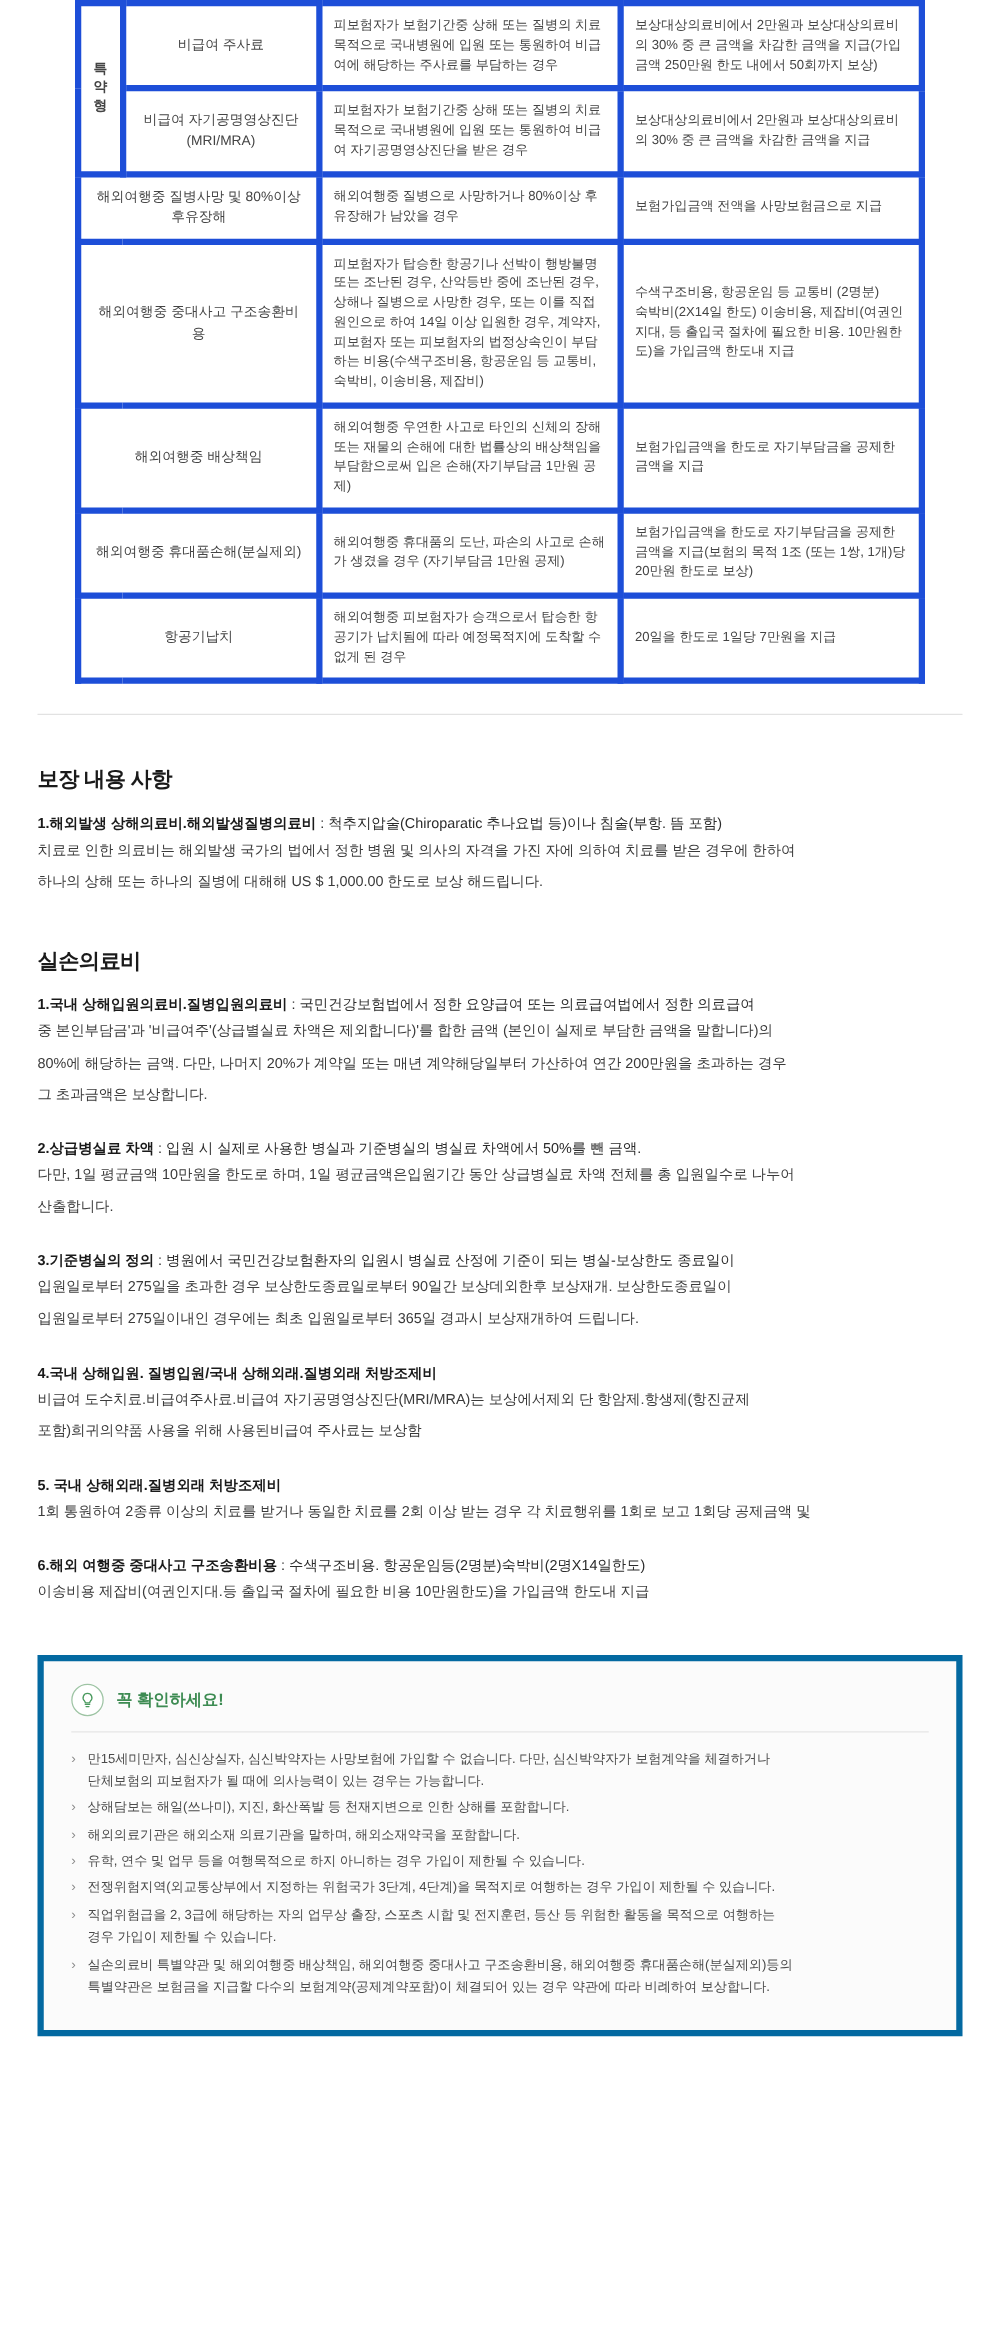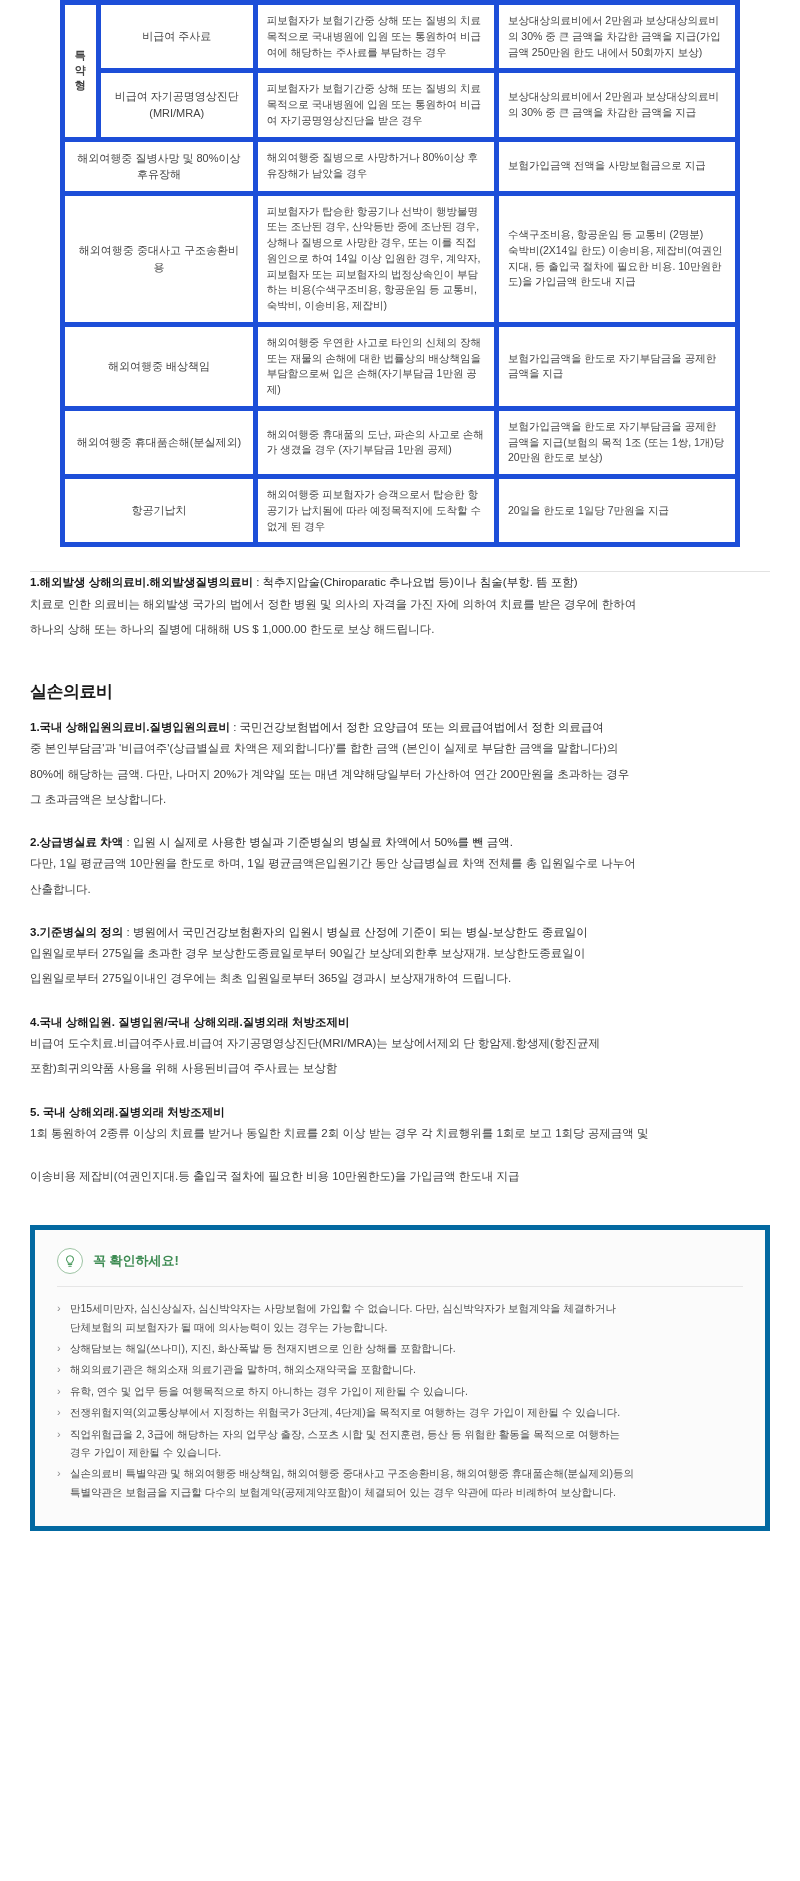--- a/index.html
+++ b/index.html
@@ -156,20 +156,21 @@
           <td class="desc">해외여행중 피보험자가 승객으로서 탑승한 항공기가 납치됨에 따라 예정목적지에 도착할 수 없게 된 경우</td>
           <td class="pay">20일을 한도로 1일당 7만원을 지급</td>
         </tr>
       </tbody>
     </table>
   </div>
 
   <div class="divider-top"></div>
 
   <div class="section">
+    <h2 class="sec-title">보장 내용 사항</h2>
     <p class="item-head">
       <span class="b">1.해외발생 상해의료비.해외발생질병의료비</span><span> : 척추지압술(Chiroparatic 추나요법 등)이나 침술(부항. 뜸 포함)</span>
     </p>
     <p class="para">치료로 인한 의료비는 해외발생 국가의 법에서 정한 병원 및 의사의 자격을 가진 자에 의하여 치료를 받은 경우에 한하여</p>
     <p class="para">하나의 상해 또는 하나의 질병에 대해해 US $ 1,000.00 한도로 보상 해드립니다.</p>
   </div>
 
   <div class="section">
     <h2 class="sec-title">실손의료비</h2>
 
@@ -201,20 +202,23 @@
     <p class="para">비급여 도수치료.비급여주사료.비급여 자기공명영상진단(MRI/MRA)는 보상에서제외 단 항암제.항생제(항진균제</p>
     <p class="para">포함)희귀의약품 사용을 위해 사용된비급여 주사료는 보상함</p>
     <div class="gap"></div>
 
     <p class="item-head">
       <span class="b">5. 국내 상해외래.질병외래 처방조제비</span><span></span>
     </p>
     <p class="para">1회 통원하여 2종류 이상의 치료를 받거나 동일한 치료를 2회 이상 받는 경우 각 치료행위를 1회로 보고 1회당 공제금액 및</p>
     <div class="gap"></div>
 
+    <p class="item-head">
+      <span class="b">6.해외 여행중 중대사고 구조송환비용</span><span> : 수색구조비용. 항공운임등(2명분)숙박비(2명X14일한도)</span>
+    </p>
     <p class="para">이송비용 제잡비(여권인지대.등 출입국 절차에 필요한 비용 10만원한도)을 가입금액 한도내 지급</p>
   </div>
 
   <div class="notice-wrap">
     <div class="notice">
       <div class="notice-head">
         <span class="bulb">
           <svg width="14" height="14" viewBox="0 0 24 24" fill="none" stroke="#4a9a5e" stroke-width="1.8" stroke-linecap="round" stroke-linejoin="round">
             <path d="M9 18h6"></path>
               <path d="M10 21h4"></path>

